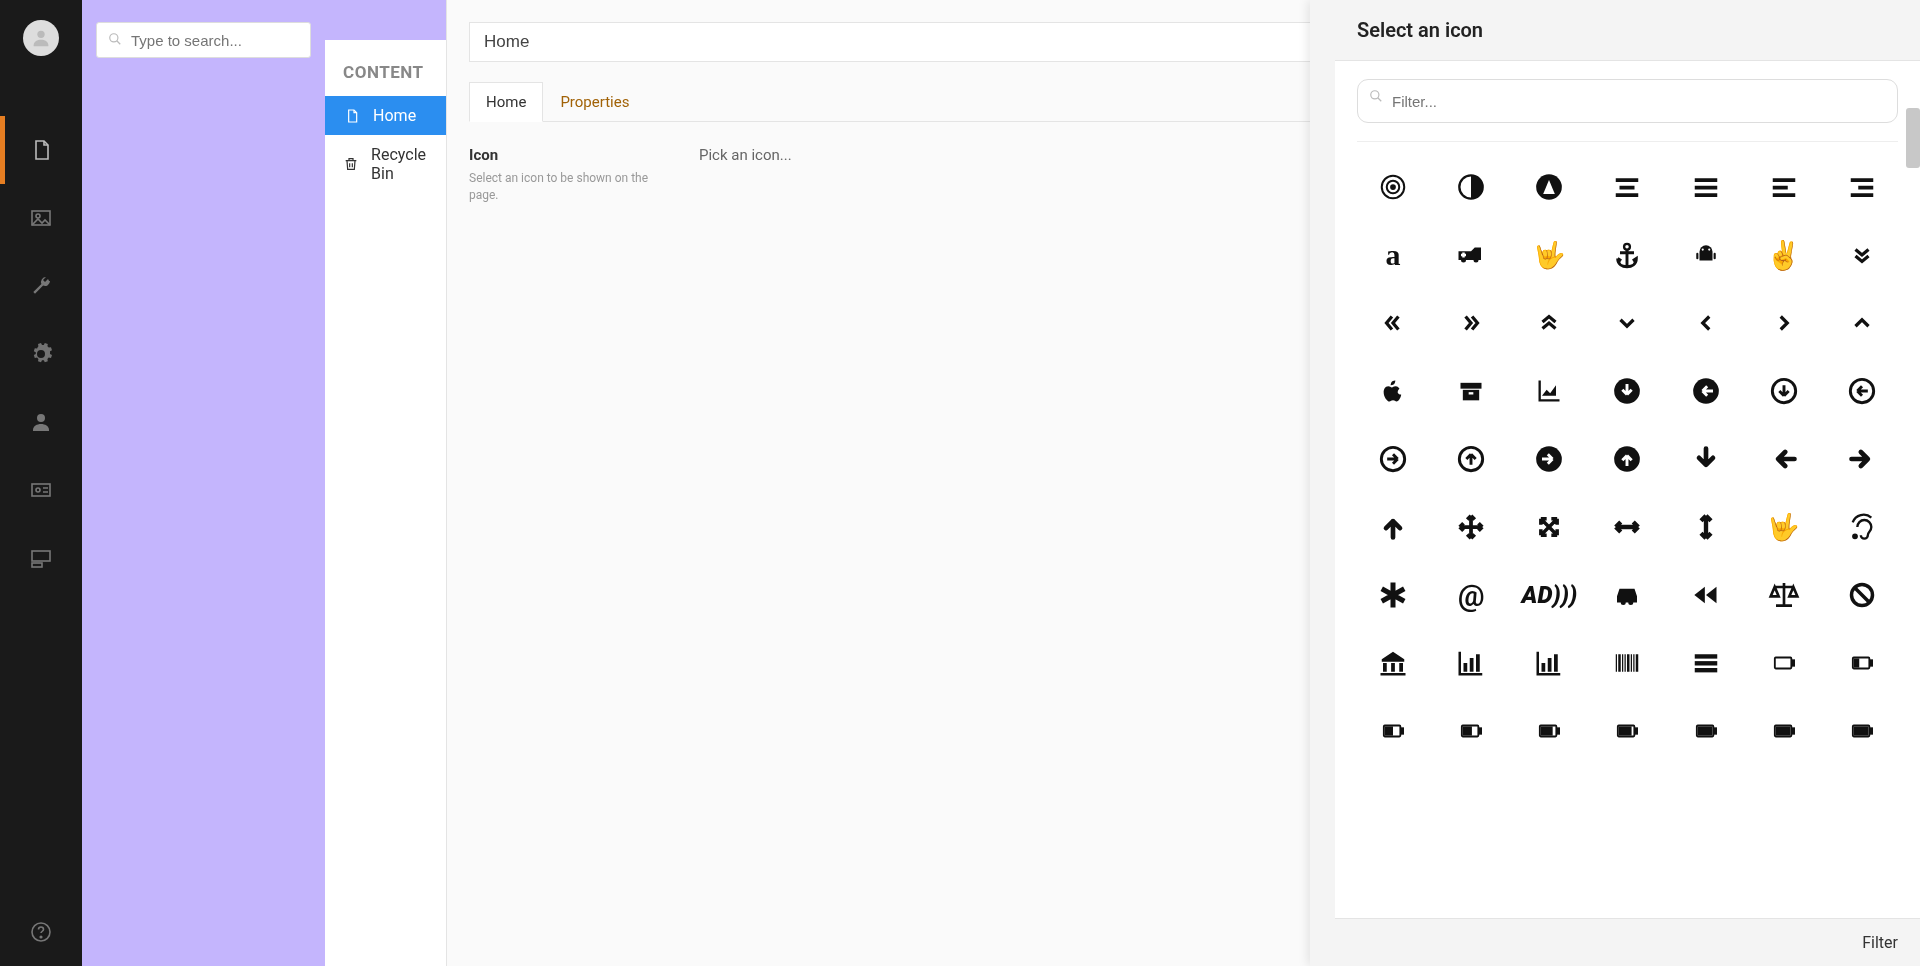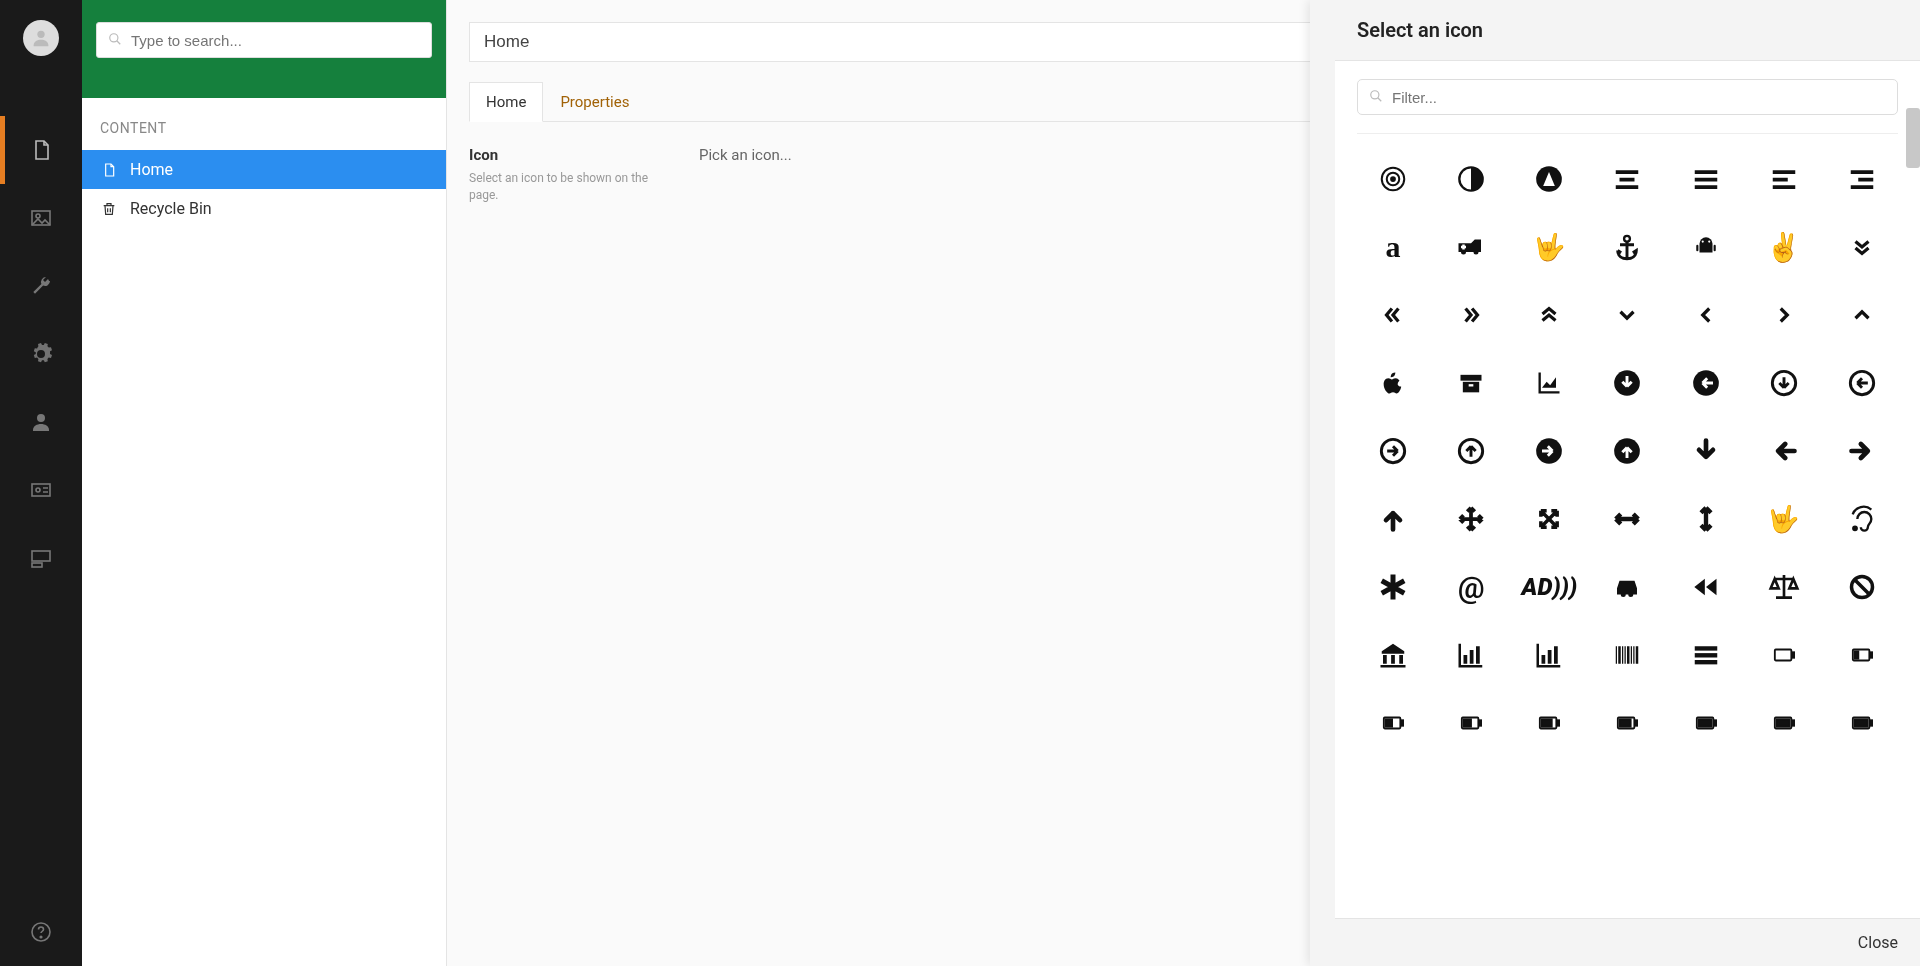--- a/index.html
+++ b/index.html
@@ -9,27 +9,27 @@
   
   .rail { width:82px; background:#1a1a1a; display:flex; flex-direction:column; align-items:center; padding-top:20px; }
   .rail .avatar { width:36px;height:36px;border-radius:50%;background:#ddd;display:flex;align-items:center;justify-content:center;color:#888;margin-bottom:60px; }
   .rail .rail-item { width:82px;height:68px;display:flex;align-items:center;justify-content:center;color:#777;cursor:pointer;position:relative; }
   .rail .rail-item.active { color:#bbb; }
   .rail .rail-item.active::before { content:"";position:absolute;left:0;top:0;bottom:0;width:5px;background:#e67e22; }
   .rail .spacer { flex:1; }
   svg { display:block; }
 
   
-  .tree { width:365px;background:#15803d;display:flex;flex-direction:column; border-right:1px solid #e4e4e4;}
+  .tree { width:365px;background:#c4b5fd;display:flex;flex-direction:row; border-right:1px solid #e4e4e4;}
   .search-wrap{padding:22px 14px 0 14px;}
   .search { width:100%;height:36px;border:1px solid #ddd;border-radius:3px;padding:0 12px 0 34px;font-size:15px;color:#666;background:#fff; }
   .search-wrap{position:relative;}
   .search-wrap .sicon{position:absolute;left:26px;top:32px;color:#bbb;}
   .tree-body{background:#fff;margin-top:40px;flex:1;}
-  .section-label{font-size:14px;font-weight:400;color:#888;letter-spacing:0.5px;padding:22px 18px 14px 18px;}
+  .section-label{font-size:17px;font-weight:700;color:#888;letter-spacing:0.5px;padding:22px 18px 14px 18px;}
   .node{display:flex;align-items:center;gap:12px;padding:10px 18px;font-size:16px;color:#333;cursor:pointer;}
   .node.selected{background:#2b8ef0;color:#fff;}
   .node .nicon{width:18px;display:flex;justify-content:center;}
 
   
   .editor{flex:1;background:#fafafa;display:flex;flex-direction:column;}
   .title-input{margin:22px 22px 0 22px;height:40px;border:1px solid #e4e4e4;background:#fff;padding:0 14px;font-size:17px;color:#444;}
   .tabs{display:flex;gap:0;margin:20px 22px 0 22px;border-bottom:1px solid #e4e4e4;}
   .tab{padding:10px 16px;font-size:15px;color:#a16207;cursor:pointer;border:1px solid transparent;border-bottom:none;}
   .tab.active{background:#fff;color:#333;border-color:#e4e4e4;border-bottom:1px solid #fff;margin-bottom:-1px;}
@@ -37,21 +37,21 @@
   .field-label{width:200px;}
   .field-label h4{font-size:15px;font-weight:700;color:#333;margin-bottom:6px;}
   .field-label p{font-size:12px;color:#999;line-height:1.4;}
   .field-value{flex:1;color:#666;font-size:15px;}
 
   
   .panel{position:absolute;right:0;top:0;bottom:0;width:610px;background:#f4f4f4;box-shadow:-2px 0 10px rgba(0,0,0,0.1);display:flex;flex-direction:column;padding-left:25px;}
   .panel-header{padding:18px 22px;font-size:20px;font-weight:600;color:#222;}
   .panel-body{flex:1;overflow-y:auto;background:#fff;border-top:1px solid #e4e4e4;padding:18px 22px;}
   .filter-wrap{position:relative;margin-bottom:18px;}
-  .filter{width:100%;height:36px;border:1px solid #ddd;border-radius:5px;padding:0 12px 0 34px;font-size:15px;}
+  .filter{width:100%;height:44px;border:1px solid #ddd;border-radius:11px;padding:0 12px 0 34px;font-size:15px;}
   .filter-wrap .sicon{position:absolute;left:12px;top:10px;color:#bbb;}
   .divider{height:1px;background:#eee;margin:0 0 14px 0;}
   .icon-grid{display:grid;grid-template-columns:repeat(7,1fr);gap:6px;}
   .icon-cell{height:62px;display:flex;align-items:center;justify-content:center;cursor:pointer;font-size:30px;color:#111;}
   .panel-footer{padding:14px 22px;text-align:right;font-size:16px;color:#333;border-top:1px solid #e4e4e4;}
   .panel-footer span{cursor:pointer;}
   .panel-scrollbar{position:absolute;right:0;top:108px;width:14px;height:60px;background:#c8c8c8;border-radius:3px;}
 
   
   .u-icon{width:22px;height:22px;}
@@ -548,18 +548,18 @@
           <div class="icon-cell" title="battery-full-3">
             <svg viewBox="0 0 24 24" width="34" height="22" fill="none" stroke="#111" stroke-width="2">
               <rect x="2" y="6" width="18" height="12" rx="1"></rect>
               <rect x="21" y="9" width="2" height="6" fill="#111"></rect>
               <rect x="4" y="8" width="14" height="8" fill="#111"></rect>
             </svg>
           </div>
         </div>
     </div>
     <div class="panel-footer">
-      <span>Close</span>
+      <span>Filter</span>
     </div>
     <div class="panel-scrollbar"></div>
   </div>
 
 </div>
 
 </body></html>

